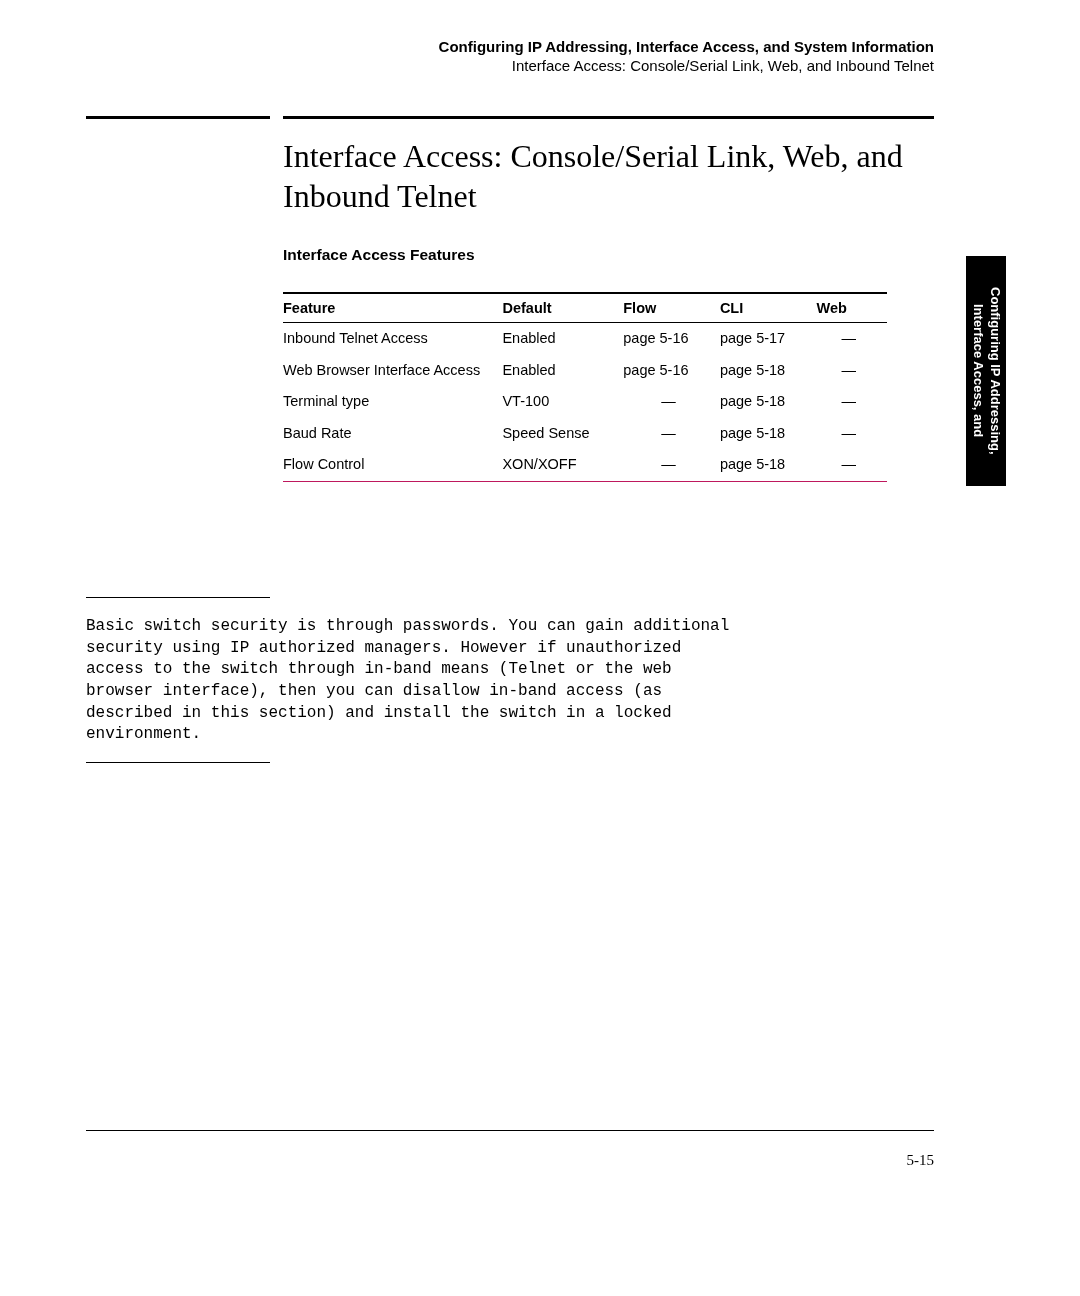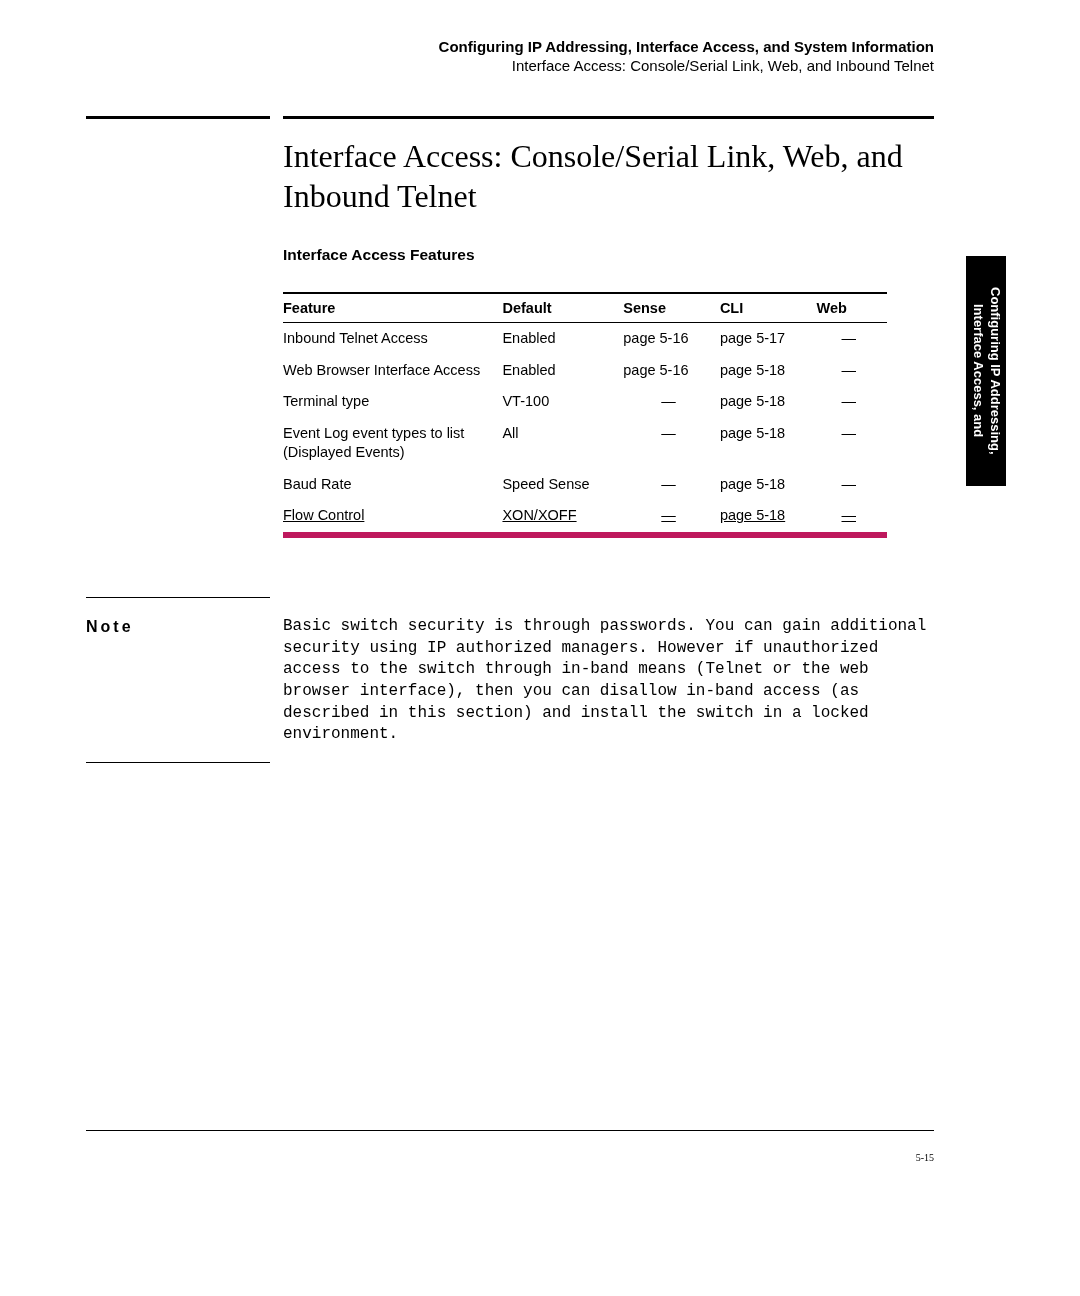--- a/index.html
+++ b/index.html
@@ -71,22 +71,21 @@
       border-top: 2px solid #000;
       border-bottom: 1px solid #000;
     }
     th {
       text-align: left;
       font-weight: bold;
       padding: 6px 6px 6px 0;
       margin-left: 40px;
     }
     tbody tr:last-child td {
-      border-bottom: 6px solid #be185d;
-      text-decoration: underline;
+      border-bottom: 1px solid #be185d;
     }
     td {
       padding: 6px 6px 6px 0;
       vertical-align: top;
       line-height: 1.35;
     }
     .col-feature { width: 218px; }
     .col-default { width: 120px; }
     .col-menu { width: 96px; }
     .col-cli { width: 96px; }
@@ -161,21 +160,21 @@
       left: 86px;
       width: 848px;
       height: 1.2px;
       background: #000;
     }
     .page-num {
       position: absolute;
       top: 1152px;
       right: 146px;
       font-family: 'Century Schoolbook', Georgia, serif;
-      font-size: 10px;
+      font-size: 15px;
     }
   </style>
 </head>
 <body>
 
 <div class="header">
   <div class="header-bold">Configuring IP Addressing, Interface Access, and System Information</div>
   <div class="header-sub">Interface Access: Console/Serial Link, Web, and Inbound Telnet</div>
 </div>
 
@@ -192,21 +191,21 @@
       <col class="col-feature">
         <col class="col-default">
         <col class="col-menu">
         <col class="col-cli">
         <col class="col-web">
     </colgroup>
     <thead>
       <tr>
         <th>Feature</th>
         <th>Default</th>
-        <th>Sense</th>
+        <th>Flow</th>
         <th>CLI</th>
         <th>Web</th>
       </tr>
     </thead>
     <tbody>
       <tr>
         <td>Inbound Telnet Access</td>
         <td>Enabled</td>
         <td>page 5-16</td>
         <td>page 5-17</td>
@@ -220,27 +219,20 @@
         <td class="dash">—</td>
       </tr>
       <tr>
         <td>Terminal type</td>
         <td>VT-100</td>
         <td class="dash">—</td>
         <td>page 5-18</td>
         <td class="dash">—</td>
       </tr>
       <tr>
-        <td>Event  Log event types to list (Displayed Events)</td>
-        <td>All</td>
-        <td class="dash">—</td>
-        <td>page 5-18</td>
-        <td class="dash">—</td>
-      </tr>
-      <tr>
         <td>Baud Rate</td>
         <td>Speed Sense</td>
         <td class="dash">—</td>
         <td>page 5-18</td>
         <td class="dash">—</td>
       </tr>
       <tr>
         <td>Flow Control</td>
         <td>XON/XOFF</td>
         <td class="dash">—</td>
@@ -248,21 +240,20 @@
         <td class="dash">—</td>
       </tr>
     </tbody>
   </table>
 
 </div>
 
 <div class="note-block">
   <div class="note-rule-top"></div>
   <div class="note-row">
-    <div class="note-label">Note</div>
     <div class="note-text">Basic switch security is through passwords. You can gain additional security using IP authorized managers. However if unauthorized access to the switch through in-band means (Telnet or the web browser interface), then you can disallow in-band access (as described in this section) and install the switch in a locked environment.</div>
   </div>
   <div class="note-rule-bottom"></div>
 </div>
 
 <div class="side-tab">
   <div class="side-tab-text">Configuring IP Addressing,
 Interface Access, and</div>
 </div>
 

